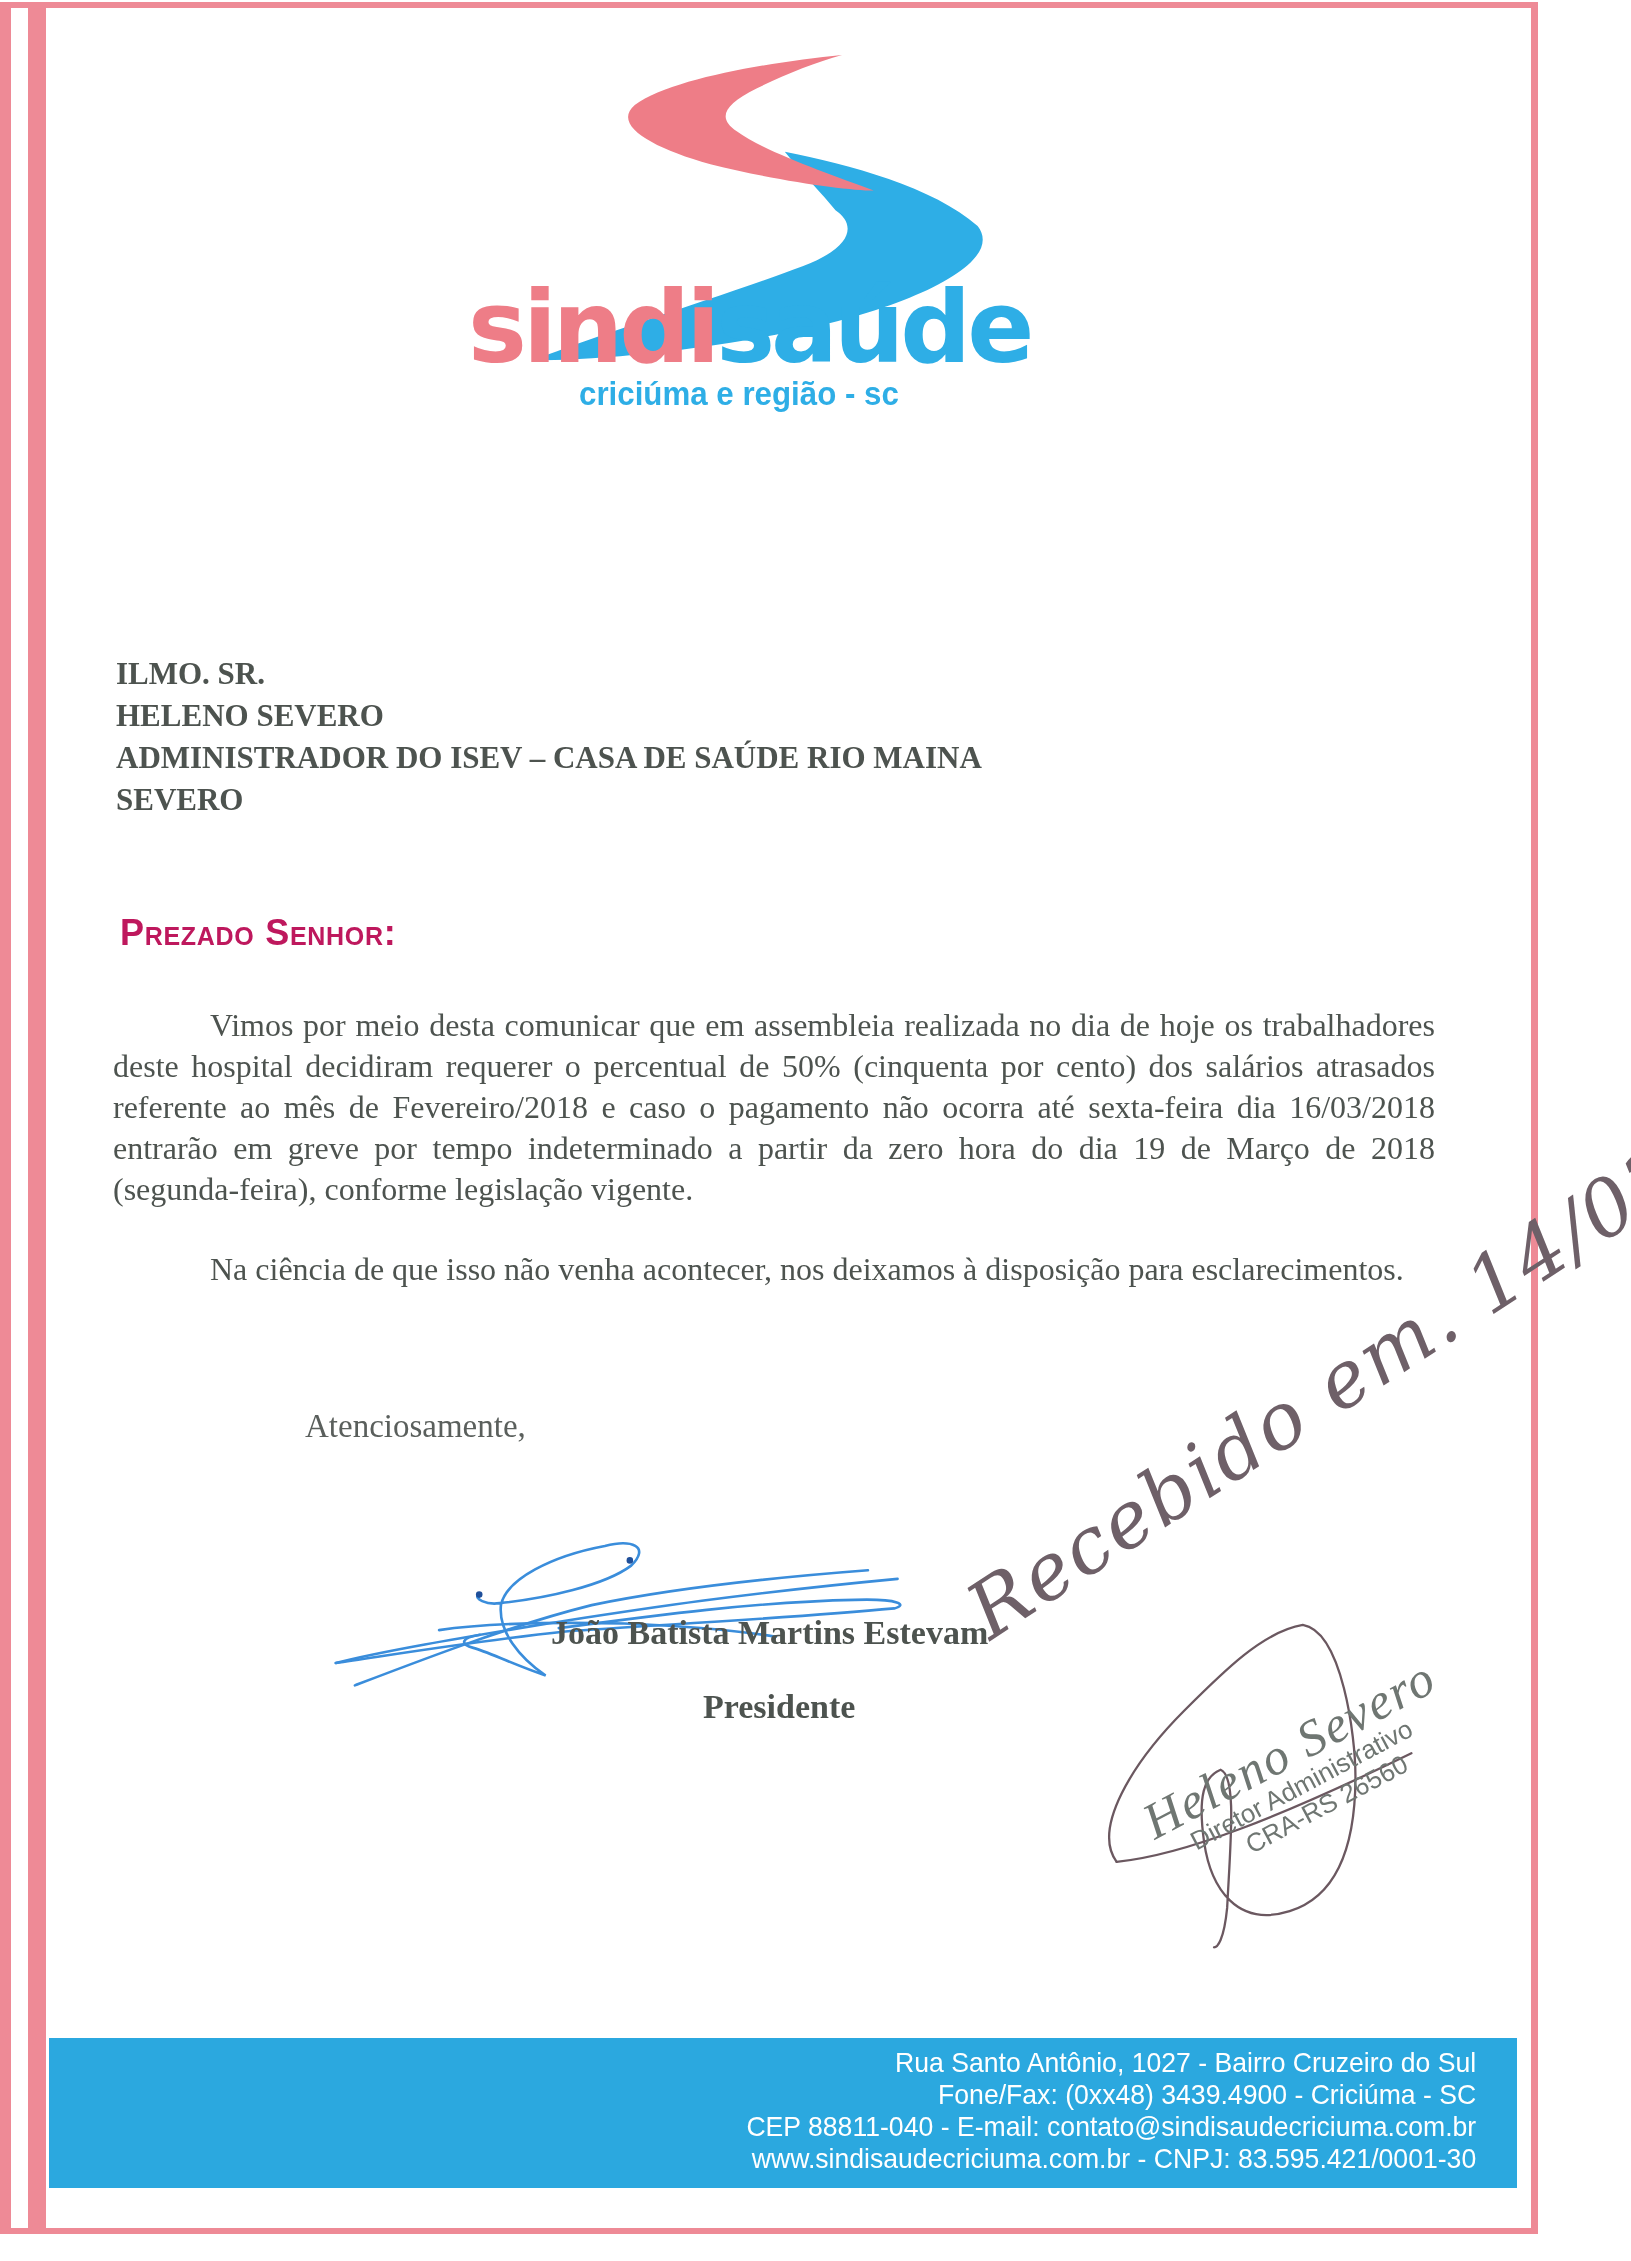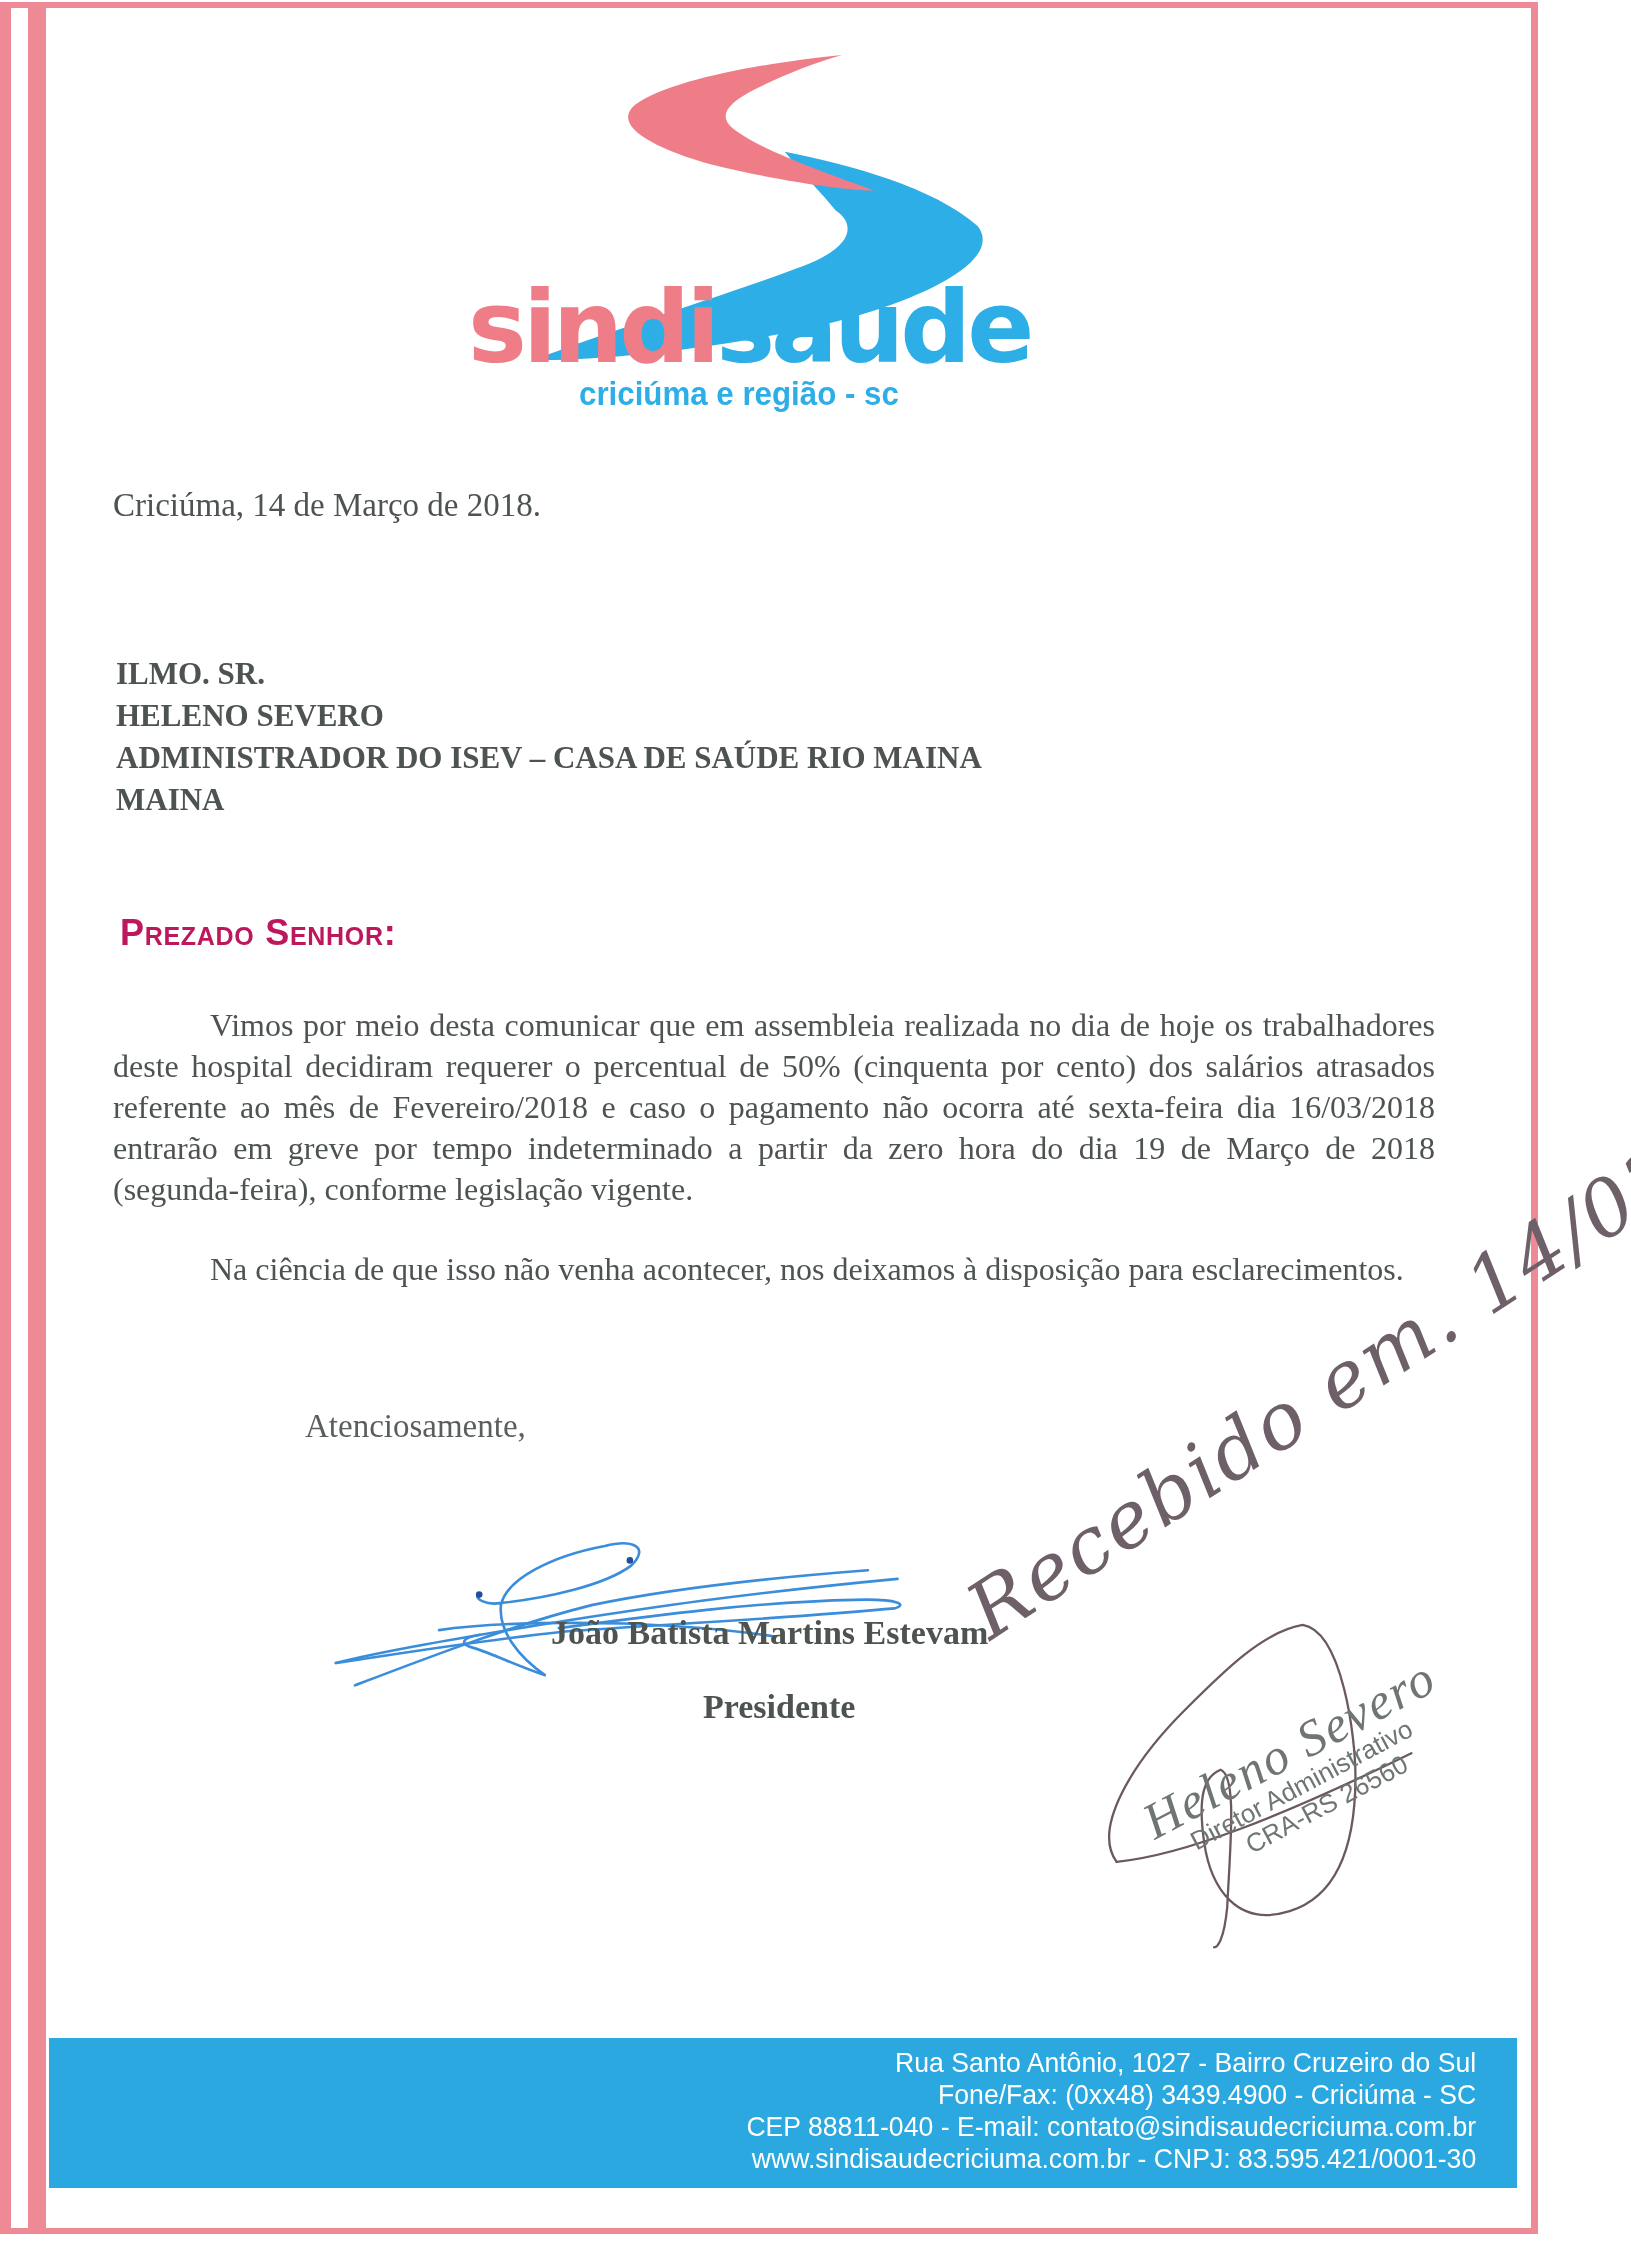--- a/index.html
+++ b/index.html
@@ -63,27 +63,26 @@
   <svg class="logo-svg" viewBox="780 60 740 510" xmlns="http://www.w3.org/2000/svg">
     <path d="M1193 231 C1290 250 1420 285 1486 344 C1530 400 1380 470 1200 505 C1050 535 900 548 810 548 C920 505 1100 450 1220 405 C1300 375 1300 340 1270 320 C1250 295 1220 265 1193 231 Z" fill="#2eaee6"></path>
     <path d="M1280 84 C1170 95 1020 120 965 160 C930 190 990 225 1080 250 C1180 275 1290 290 1328 290 C1260 265 1160 230 1120 200 C1090 180 1100 160 1150 135 C1190 115 1240 95 1280 84 Z" fill="#ee7d87"></path>
   </svg>
 
   <div class="wordmark">
     <span class="w-pink">sindi</span><span class="w-blue">saúde</span>
   </div>
   <div class="tagline">criciúma e região - sc</div>
 
-  <div class="date-line serif">Criciúma, 14 de Março de 2018.</div>
 
   <div class="addr serif">
     <div>ILMO. SR.</div>
     <div>HELENO SEVERO</div>
     <div>ADMINISTRADOR DO ISEV – CASA DE SAÚDE RIO MAINA</div>
-    <div>MAINA</div>
+    <div>SEVERO</div>
   </div>
 
   <div class="salutation">Prezado Senhor:</div>
 
   <div class="body serif">
     <p>Vimos por meio desta comunicar que em assembleia realizada no dia de hoje os trabalhadores deste hospital decidiram requerer o percentual de 50% (cinquenta por cento) dos salários atrasados referente ao mês de Fevereiro/2018 e caso o pagamento não ocorra até sexta-feira dia 16/03/2018 entrarão em greve por tempo indeterminado a partir da zero hora do dia 19 de Março de 2018 (segunda-feira), conforme legislação vigente.</p>
     <p>Na ciência de que isso não venha acontecer, nos deixamos à disposição para esclarecimentos.</p>
   </div>
 
   <div class="closing serif">Atenciosamente,</div>

